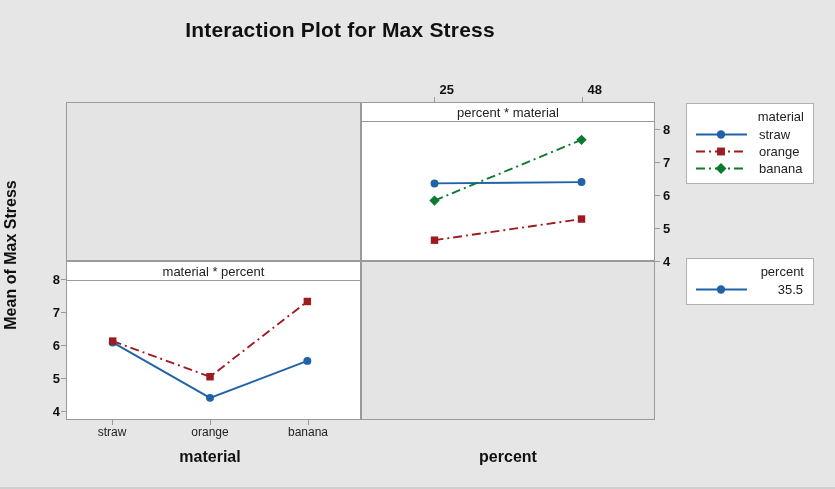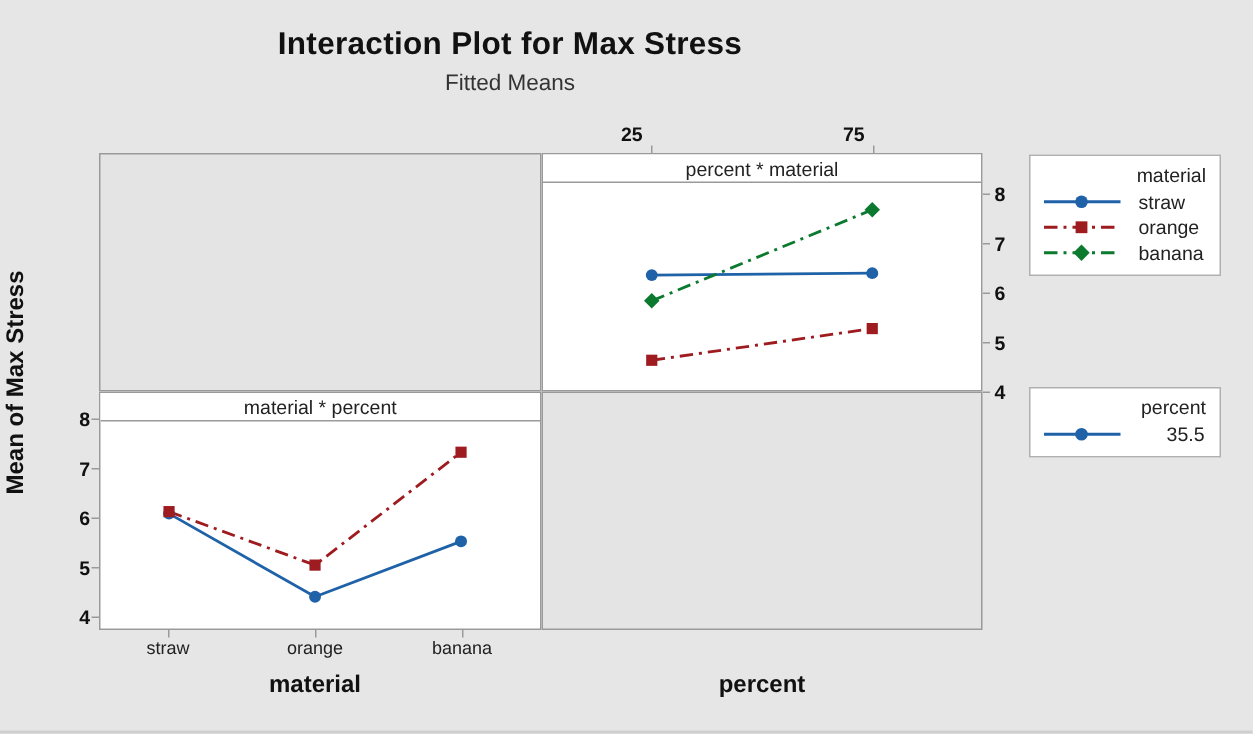--- a/index.html
+++ b/index.html
@@ -56,21 +56,21 @@
     font-size:13px;color:#222;
     text-align:center;line-height:19px;
   }
   .plotarea{position:absolute;left:0;top:19px;right:0;bottom:0;}
   .plotarea svg{display:block;width:100%;height:100%;}
 
   
   .tick{position:absolute;font-size:13px;font-weight:bold;color:#111;}
   .tick-left{text-align:right;width:22px;}
   .tick-right{text-align:left;width:22px;}
-  .tick-topcat{font-size:13px;font-weight:bold;color:#111;text-align:left;width:40px;position:absolute;}
+  .tick-topcat{font-size:13px;font-weight:bold;color:#111;text-align:right;width:40px;position:absolute;}
   .tick-botcat{font-size:12px;color:#222;text-align:center;width:60px;position:absolute;}
 
   .tickmark{position:absolute;background:#9a9a9a;}
 
   
   .axtitle{position:absolute;font-size:16px;font-weight:bold;color:#111;text-align:center;}
 
   
   .legend{
     position:absolute;
@@ -88,26 +88,25 @@
   .legend-key svg{display:block;}
   .legend-label{font-size:13px;color:#222;padding-left:6px;white-space:nowrap;}
   .legend-label.num{width:100%;text-align:right;padding-left:0;padding-right:2px;}
 </style>
 </head>
 <body>
 
 <div id="root">
 
   <div class="title">Interaction Plot for Max Stress</div>
-  <div class="subtitle">Fitted Means</div>
 
   <div class="ylabel">Mean of Max Stress</div>
 
   <div class="tick-topcat" style="left:414px;top:82px;">25</div>
-  <div class="tick-topcat" style="left:562px;top:82px;">75</div>
+  <div class="tick-topcat" style="left:562px;top:82px;">48</div>
   <div class="tickmark" style="left:434px;top:97px;width:1px;height:5px;"></div>
   <div class="tickmark" style="left:582px;top:97px;width:1px;height:5px;"></div>
 
   <div class="tick tick-left" style="left:38px;top:272px;">8</div>
   <div class="tick tick-left" style="left:38px;top:305px;">7</div>
   <div class="tick tick-left" style="left:38px;top:338px;">6</div>
   <div class="tick tick-left" style="left:38px;top:371px;">5</div>
   <div class="tick tick-left" style="left:38px;top:404px;">4</div>
   <div class="tickmark" style="left:61px;top:279px;width:5px;height:1px;"></div>
   <div class="tickmark" style="left:61px;top:312px;width:5px;height:1px;"></div>

